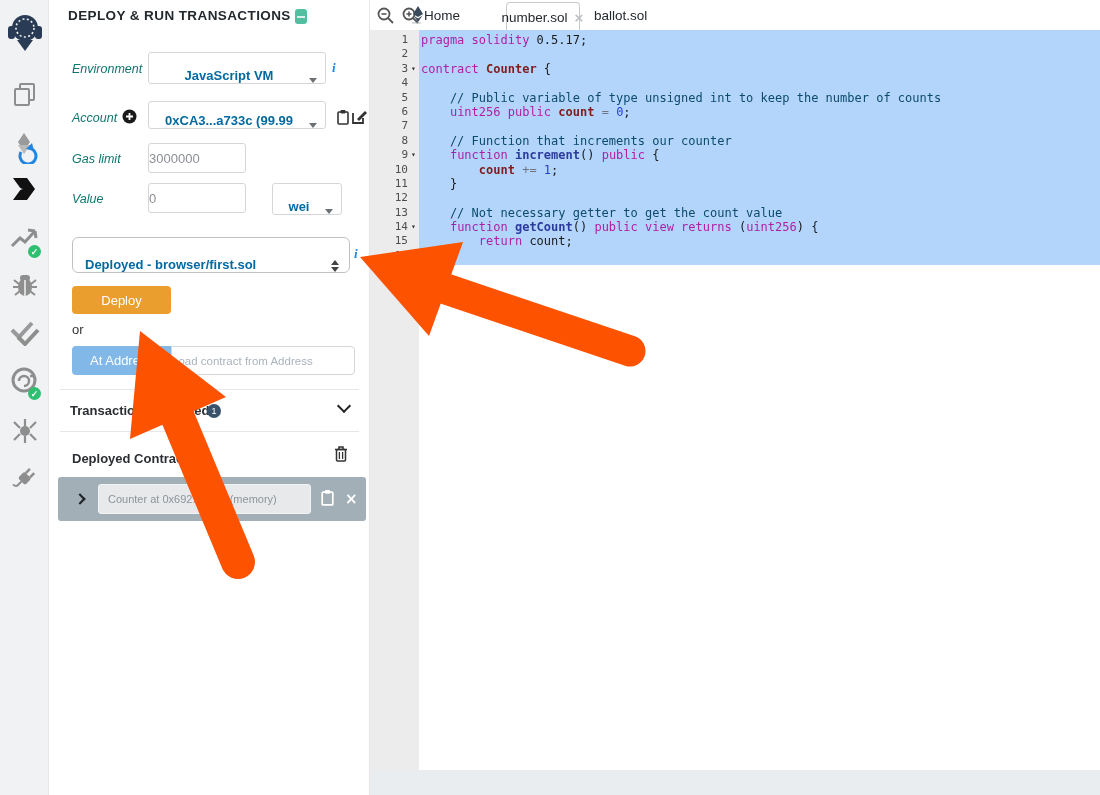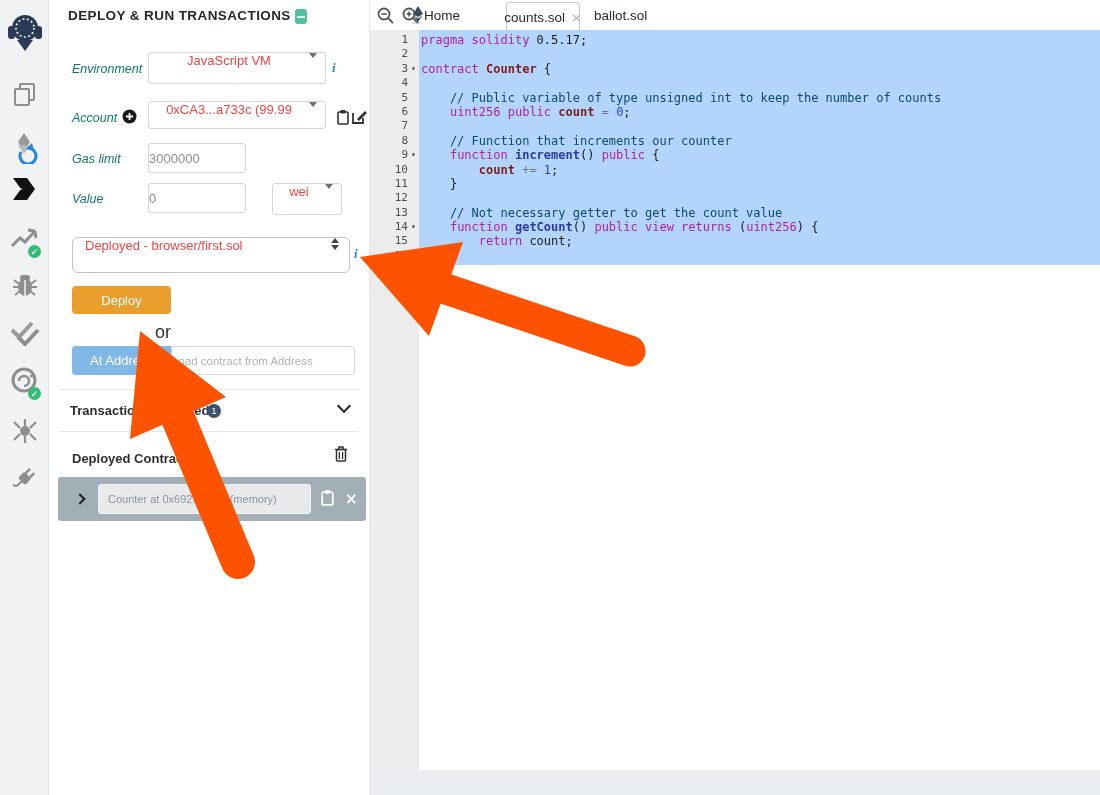--- a/index.html
+++ b/index.html
@@ -20,38 +20,38 @@
   #panel { position:absolute; left:49px; top:0; width:321px; height:795px; background:#fff;
            border-right:1px solid #e6e6e6; }
   .panel-title { position:absolute; left:19px; top:8px; font-size:13.5px; font-weight:bold;
                  color:#24292e; letter-spacing:.4px; }
   .book-icon { position:absolute; left:246px; top:9px; width:12px; height:15px;
                background:#52c0a0; border-radius:3px; }
   .book-icon::after { content:""; position:absolute; left:2px; top:7px; width:8px; height:2px;
                       background:#d9f3ea; }
   .frm-label { position:absolute; font-size:12.5px; color:#0f766e;font-style:italic; }
   .sel, .inp { position:absolute; border:1px solid #d6d6d6; border-radius:3px; background:#fff;
-               color:#ef4444; font-size:13px; display:flex; align-items:flex-start; cursor:pointer; }
+               color:#0369a1; font-size:13px; display:flex; align-items:flex-end; cursor:pointer;font-weight:bold; }
   .sel .sel-txt { flex:1; text-align:center; white-space:nowrap; overflow:hidden; }
   .caret { width:0; height:0; border-left:4px solid transparent; border-right:4px solid transparent;
            border-top:5px solid #6b7075; margin-right:8px; flex:none; }
   .info-i { position:absolute; color:#2086e0; font-size:13px; font-weight:bold;
             font-family:"Liberation Serif", serif; font-style:italic; cursor:pointer; }
   .icon-btn { position:absolute; cursor:pointer; }
   #contract-select { left:23px; top:237px; width:278px; height:36px; border-radius:6px;
                      border-color:#c2c2c2; }
   #contract-select .sel-txt { text-align:left; padding-left:12px; }
   .updown { margin-right:10px; display:flex; flex-direction:column; gap:2px; }
   .updown i { width:0; height:0; border-left:4px solid transparent; border-right:4px solid transparent; }
   .updown .u { border-bottom:5px solid #444; }
   .updown .d { border-top:5px solid #444; }
   #deploy-btn { position:absolute; left:23px; top:286px; width:99px; height:28px; background:#ea9e2e;
                 border:none; border-radius:4px; color:#fff; font-size:13px; cursor:pointer; }
-  #or-label { position:absolute; left:23px; top:322px; width:99px; text-align:right;
-              font-size:18px; color:#333; }
+  #or-label { position:absolute; left:23px; top:322px; width:99px; text-align:left;
+              font-size:13px; color:#333; }
   #ataddr-btn { position:absolute; left:23px; top:346px; width:99px; height:29px; background:#82b8e8;
                 border:none; border-radius:4px 0 0 4px; color:#fff; font-size:13px; cursor:pointer;
                 overflow:hidden; white-space:nowrap; }
   #ataddr-input { left:122px; top:346px; width:184px; height:29px; border-radius:0 4px 4px 0;
                   font-size:11.5px; }
   #ataddr-input::placeholder { color:#aab3bc; }
   input { outline:none; border:1px solid #d6d6d6; color:#8a8f96; font-family:inherit; }
   .hr { position:absolute; left:11px; width:299px; height:1px; background:#e7e7e7; }
   .sec-label { position:absolute; font-size:13px; font-weight:bold; color:#2b2f33; }
   #tx-badge { position:absolute; left:158px; top:404px; width:14px; height:14px; border-radius:50%;
@@ -294,21 +294,21 @@
     </span>
     <div id="tab-home">
       <svg width="12" height="18" viewBox="0 0 12 18">
         <path d="M6 0 L11 8 L6 11 L1 8 Z" fill="#3b4a5a"></path>
         <path d="M6 12.5 L10.5 9.5 L6 16 L1.5 9.5 Z" fill="#3b4a5a"></path>
         <text x="0" y="18" font-size="3.6" fill="#9aa">remix</text>
       </svg>
       <span class="tab-label">Home</span>
     </div>
     <div id="tab-first">
-      <span class="tab-label">counts.sol</span>
+      <span class="tab-label">number.sol</span>
       <span class="tab-x">×</span>
     </div>
     <div id="tab-ballot">
       <span class="tab-label">ballot.sol</span>
     </div>
   </div>
 
   <div id="gutter">
       <div class="gl">
         <span class="num">1</span>

